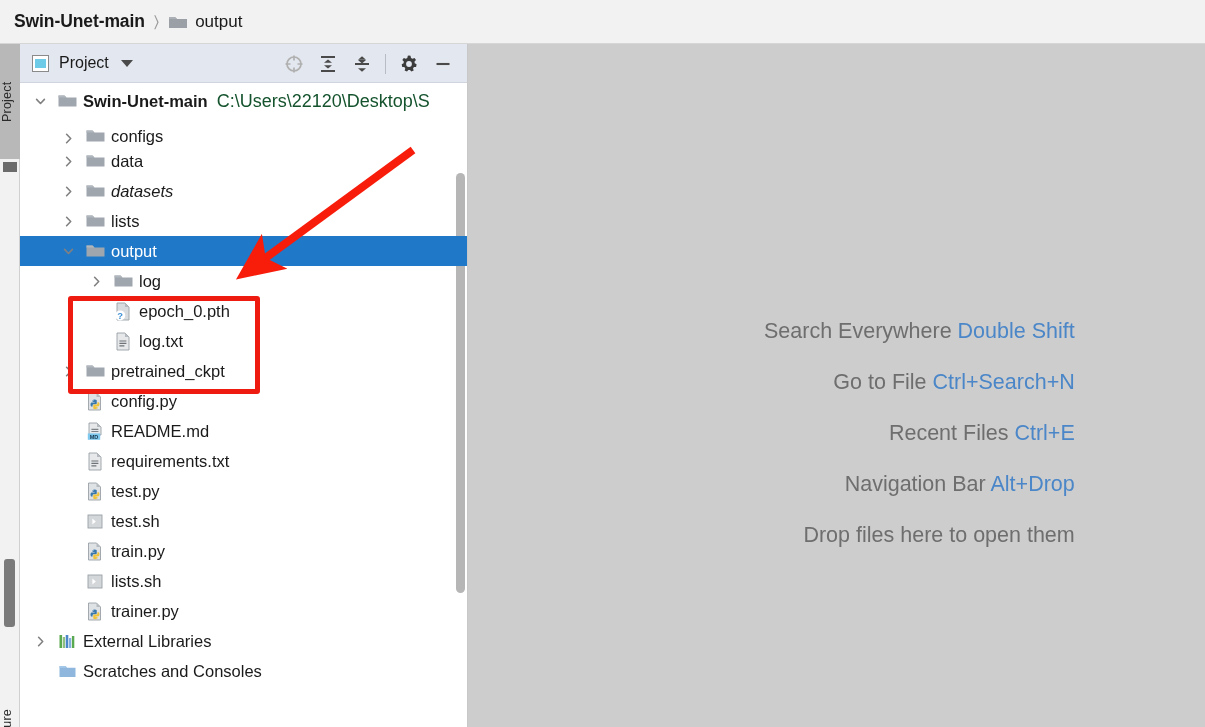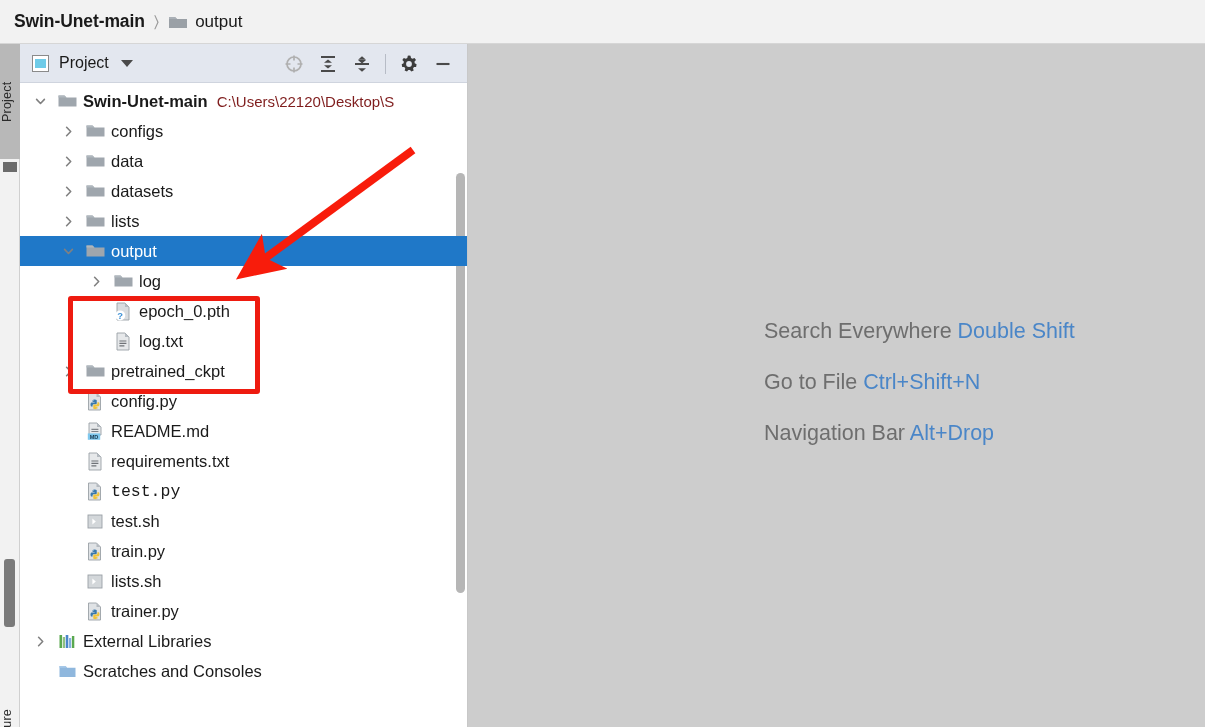--- a/index.html
+++ b/index.html
@@ -122,35 +122,35 @@
     width: 20px; height: 20px; flex: 0 0 20px;
     display: flex; align-items: center; justify-content: center;
     margin-right: 6px;
   }
   .row .label {
     font-size: 16.5px; color: #1a1a1a;
   }
   .row.selected .label { color: #ffffff; }
   .row .label.bold { font-weight: bold; }
   .row .sublabel {
-    font-size: 15px; color: #7f1d1d; margin-left: 9px;
+    font-size: 18px; color: #14532d; margin-left: 9px;
   }
 
   
   .editor {
     position: absolute; left: 468px; top: 44px;
     width: 737px; height: 683px;
     background: #cdcdcd;
   }
   .tips {
     position: absolute; left: 296px; top: 275px;
     display: flex; flex-direction: column; gap: 26px;
   }
   .tip {
-    font-size: 21.5px; color: #6e6e6e; white-space: nowrap;
+    font-size: 21.5px; color: #6e6e6e; white-space: nowrap; text-align: right;
   }
   .tip .key { color: #4a86c8; }
 
   
   .anno { position: absolute; pointer-events: none; }
   .red-box {
     position: absolute; left: 68px; top: 296px;
     width: 192px; height: 98px;
     border: 5px solid #ee1b10;
     border-radius: 3px;
@@ -247,21 +247,21 @@
           </span>
           <span class="icon" style="margin-left: 9px;">
             <svg width="19" height="16" viewBox="0 0 19 16">
               <path d="M0.5 2.5h6l2 2h10v9H0.5z" fill="#9fa6ad"></path>
               <path d="M0.5 2.5h6l2 2H0.5z" fill="#b0b7be"></path>
             </svg>
           </span>
           <span class="label bold">Swin-Unet-main</span>
           <span class="sublabel">C:\Users\22120\Desktop\S</span>
         </div>
-        <div class="row" style="padding-left: 40px;">
+        <div class="row" style="padding-left: 40px; align-items: flex-end;">
           <span class="arrow">
             <svg width="13" height="13" viewBox="0 0 13 13">
               <path d="M4.6 2.3l4.1 4.2-4.1 4.2" fill="none" stroke="currentColor" stroke-width="1.6" stroke-linecap="round" stroke-linejoin="round"></path>
             </svg>
           </span>
           <span class="icon" style="margin-left: 9px;">
             <svg width="19" height="16" viewBox="0 0 19 16">
               <path d="M0.5 2.5h6l2 2h10v9H0.5z" fill="#9fa6ad"></path>
               <path d="M0.5 2.5h6l2 2H0.5z" fill="#b0b7be"></path>
             </svg>
@@ -275,21 +275,21 @@
             </svg>
           </span>
           <span class="icon" style="margin-left: 9px;">
             <svg width="19" height="16" viewBox="0 0 19 16">
               <path d="M0.5 2.5h6l2 2h10v9H0.5z" fill="#9fa6ad"></path>
               <path d="M0.5 2.5h6l2 2H0.5z" fill="#b0b7be"></path>
             </svg>
           </span>
           <span class="label">data</span>
         </div>
-        <div class="row" style="padding-left: 40px;">
+        <div class="row" style="padding-left: 40px; font-style: italic;">
           <span class="arrow">
             <svg width="13" height="13" viewBox="0 0 13 13">
               <path d="M4.6 2.3l4.1 4.2-4.1 4.2" fill="none" stroke="currentColor" stroke-width="1.6" stroke-linecap="round" stroke-linejoin="round"></path>
             </svg>
           </span>
           <span class="icon" style="margin-left: 9px;">
             <svg width="19" height="16" viewBox="0 0 19 16">
               <path d="M0.5 2.5h6l2 2h10v9H0.5z" fill="#9fa6ad"></path>
               <path d="M0.5 2.5h6l2 2H0.5z" fill="#b0b7be"></path>
             </svg>
@@ -404,21 +404,21 @@
           <span class="arrow"></span>
           <span class="icon" style="margin-left: 9px;">
             <svg width="18" height="19" viewBox="0 0 18 19">
               <path d="M3 1h8l4 4v13H3z" fill="#e6e8ea" stroke="#9aa0a6" stroke-width="0.9"></path>
               <path d="M11 1l4 4h-4z" fill="#b4bac0"></path>
               <path d="M5.4 9h7M5.4 11.4h7M5.4 13.8h5" stroke="#6f7277" stroke-width="1.2"></path>
             </svg>
           </span>
           <span class="label">requirements.txt</span>
         </div>
-        <div class="row" style="padding-left: 40px; font-family: Liberation Mono, monospace;">
+        <div class="row" style="padding-left: 40px;">
           <span class="arrow"></span>
           <span class="icon" style="margin-left: 9px;">
             <svg width="18" height="19" viewBox="0 0 18 19">
               <path d="M2.5 1h8l4 4v13h-12z" fill="#dfe2e5" stroke="#9aa0a6" stroke-width="0.9"></path>
               <path d="M10.5 1l4 4h-4z" fill="#b4bac0"></path>
               <path d="M8.6 7.6c-2.1 0-2 .9-2 .9v1.6h2v.5h-2.8s-1.3-.15-1.3 2 1.15 2 1.15 2h.95v-1.1s-.05-1.15 1.1-1.15h2c1.05 0 1.05-1 1.05-1V8.5s.15-.9-2.15-.9zm-1.1.7a.42.42 0 110 .84.42.42 0 010-.84z" fill="#3a78ab"></path>
               <path d="M9.4 17.2c2.1 0 2-.9 2-.9v-1.6h-2v-.5h2.8s1.3.15 1.3-2-1.15-2-1.15-2h-.95v1.1s.05 1.15-1.1 1.15h-2c-1.05 0-1.05 1-1.05 1v2.85s-.15.9 2.15.9zm1.1-.7a.42.42 0 110-.84.42.42 0 010 .84z" fill="#f0c33c"></path>
             </svg>
           </span>
           <span class="label">test.py</span>
@@ -493,22 +493,24 @@
             </svg>
           </span>
           <span class="label">Scratches and Consoles</span>
         </div>
       </div>
   </div>
 
   <div class="editor">
     <div class="tips" id="tips">
         <div class="tip"><span>Search Everywhere </span><span class="key">Double Shift</span></div>
-        <div class="tip"><span>Go to File </span><span class="key">Ctrl+Shift+N</span></div>
+        <div class="tip"><span>Go to File </span><span class="key">Ctrl+Search+N</span></div>
+        <div class="tip"><span>Recent Files </span><span class="key">Ctrl+E</span></div>
         <div class="tip"><span>Navigation Bar </span><span class="key">Alt+Drop</span></div>
+        <div class="tip"><span>Drop files here to open them</span></div>
       </div>
   </div>
 
   <div class="red-box anno"></div>
   <svg class="arrow-svg anno" width="210" height="150" viewBox="0 0 210 150">
     <defs>
       <marker id="ah" markerWidth="6" markerHeight="6" refX="4.6" refY="3" orient="auto">
         <path d="M0,0.3 L6,3 L0,5.7 L1.4,3 z" fill="#f81c0b"></path>
       </marker>
     </defs>

